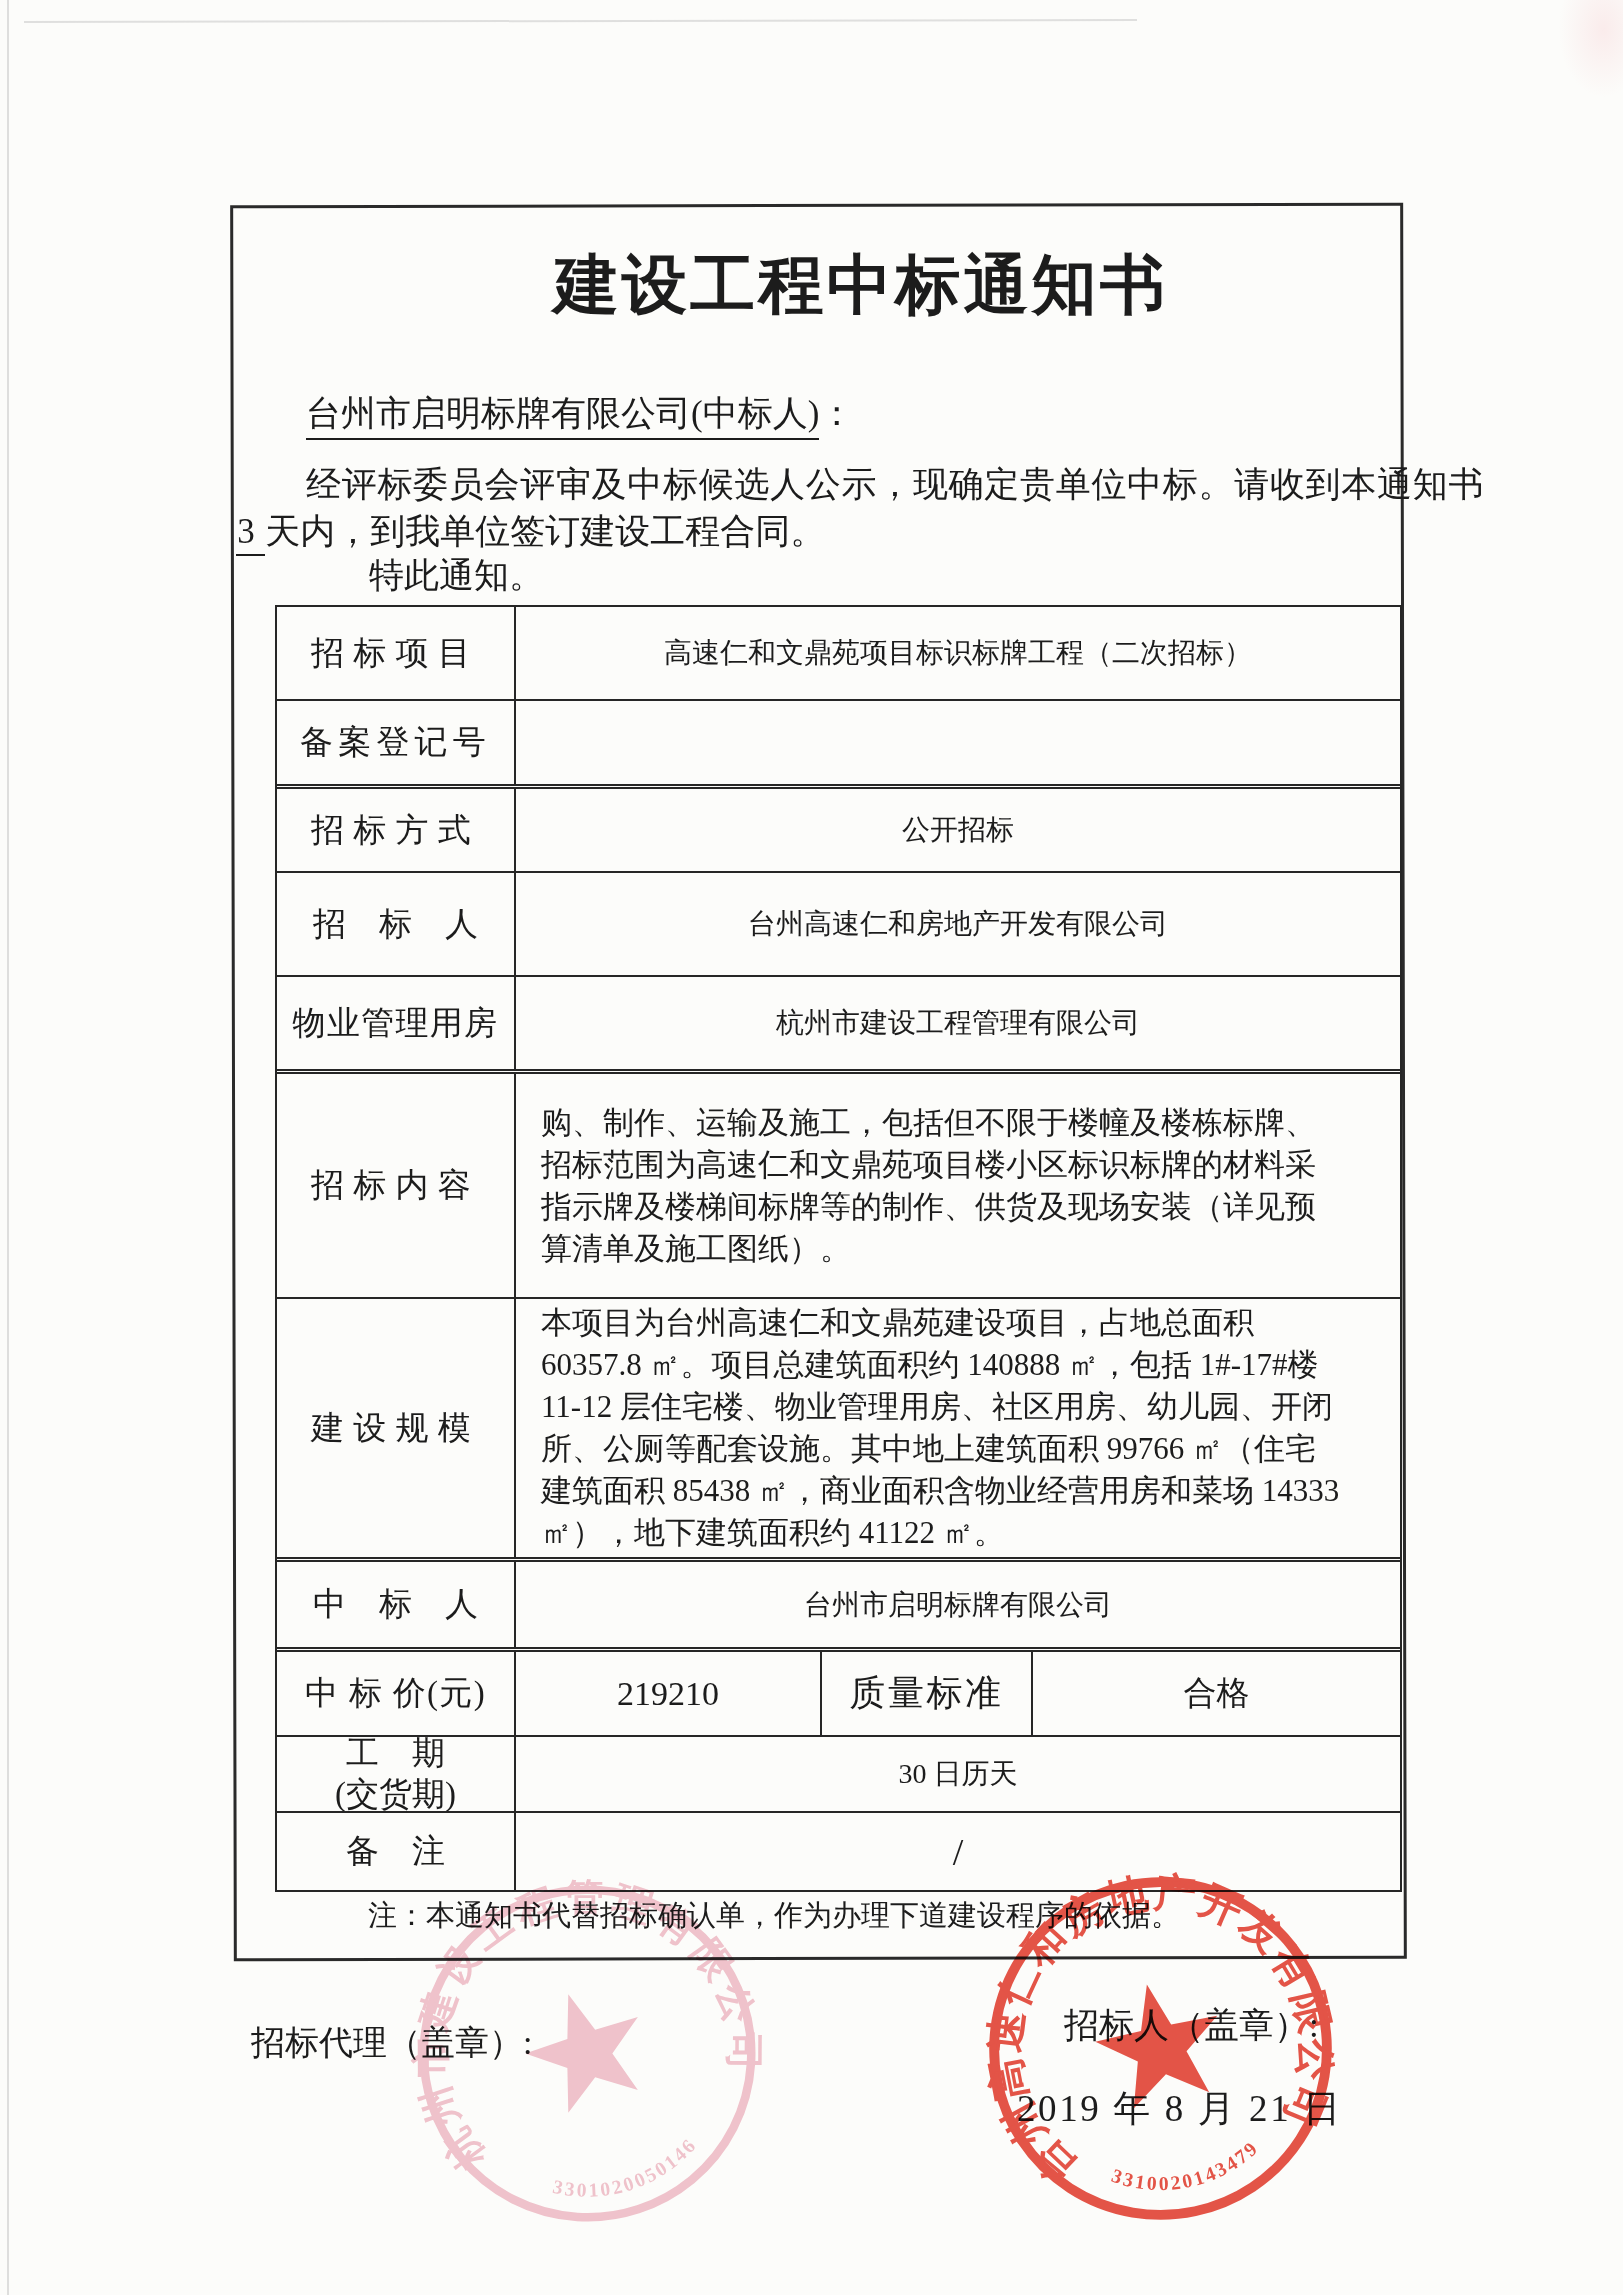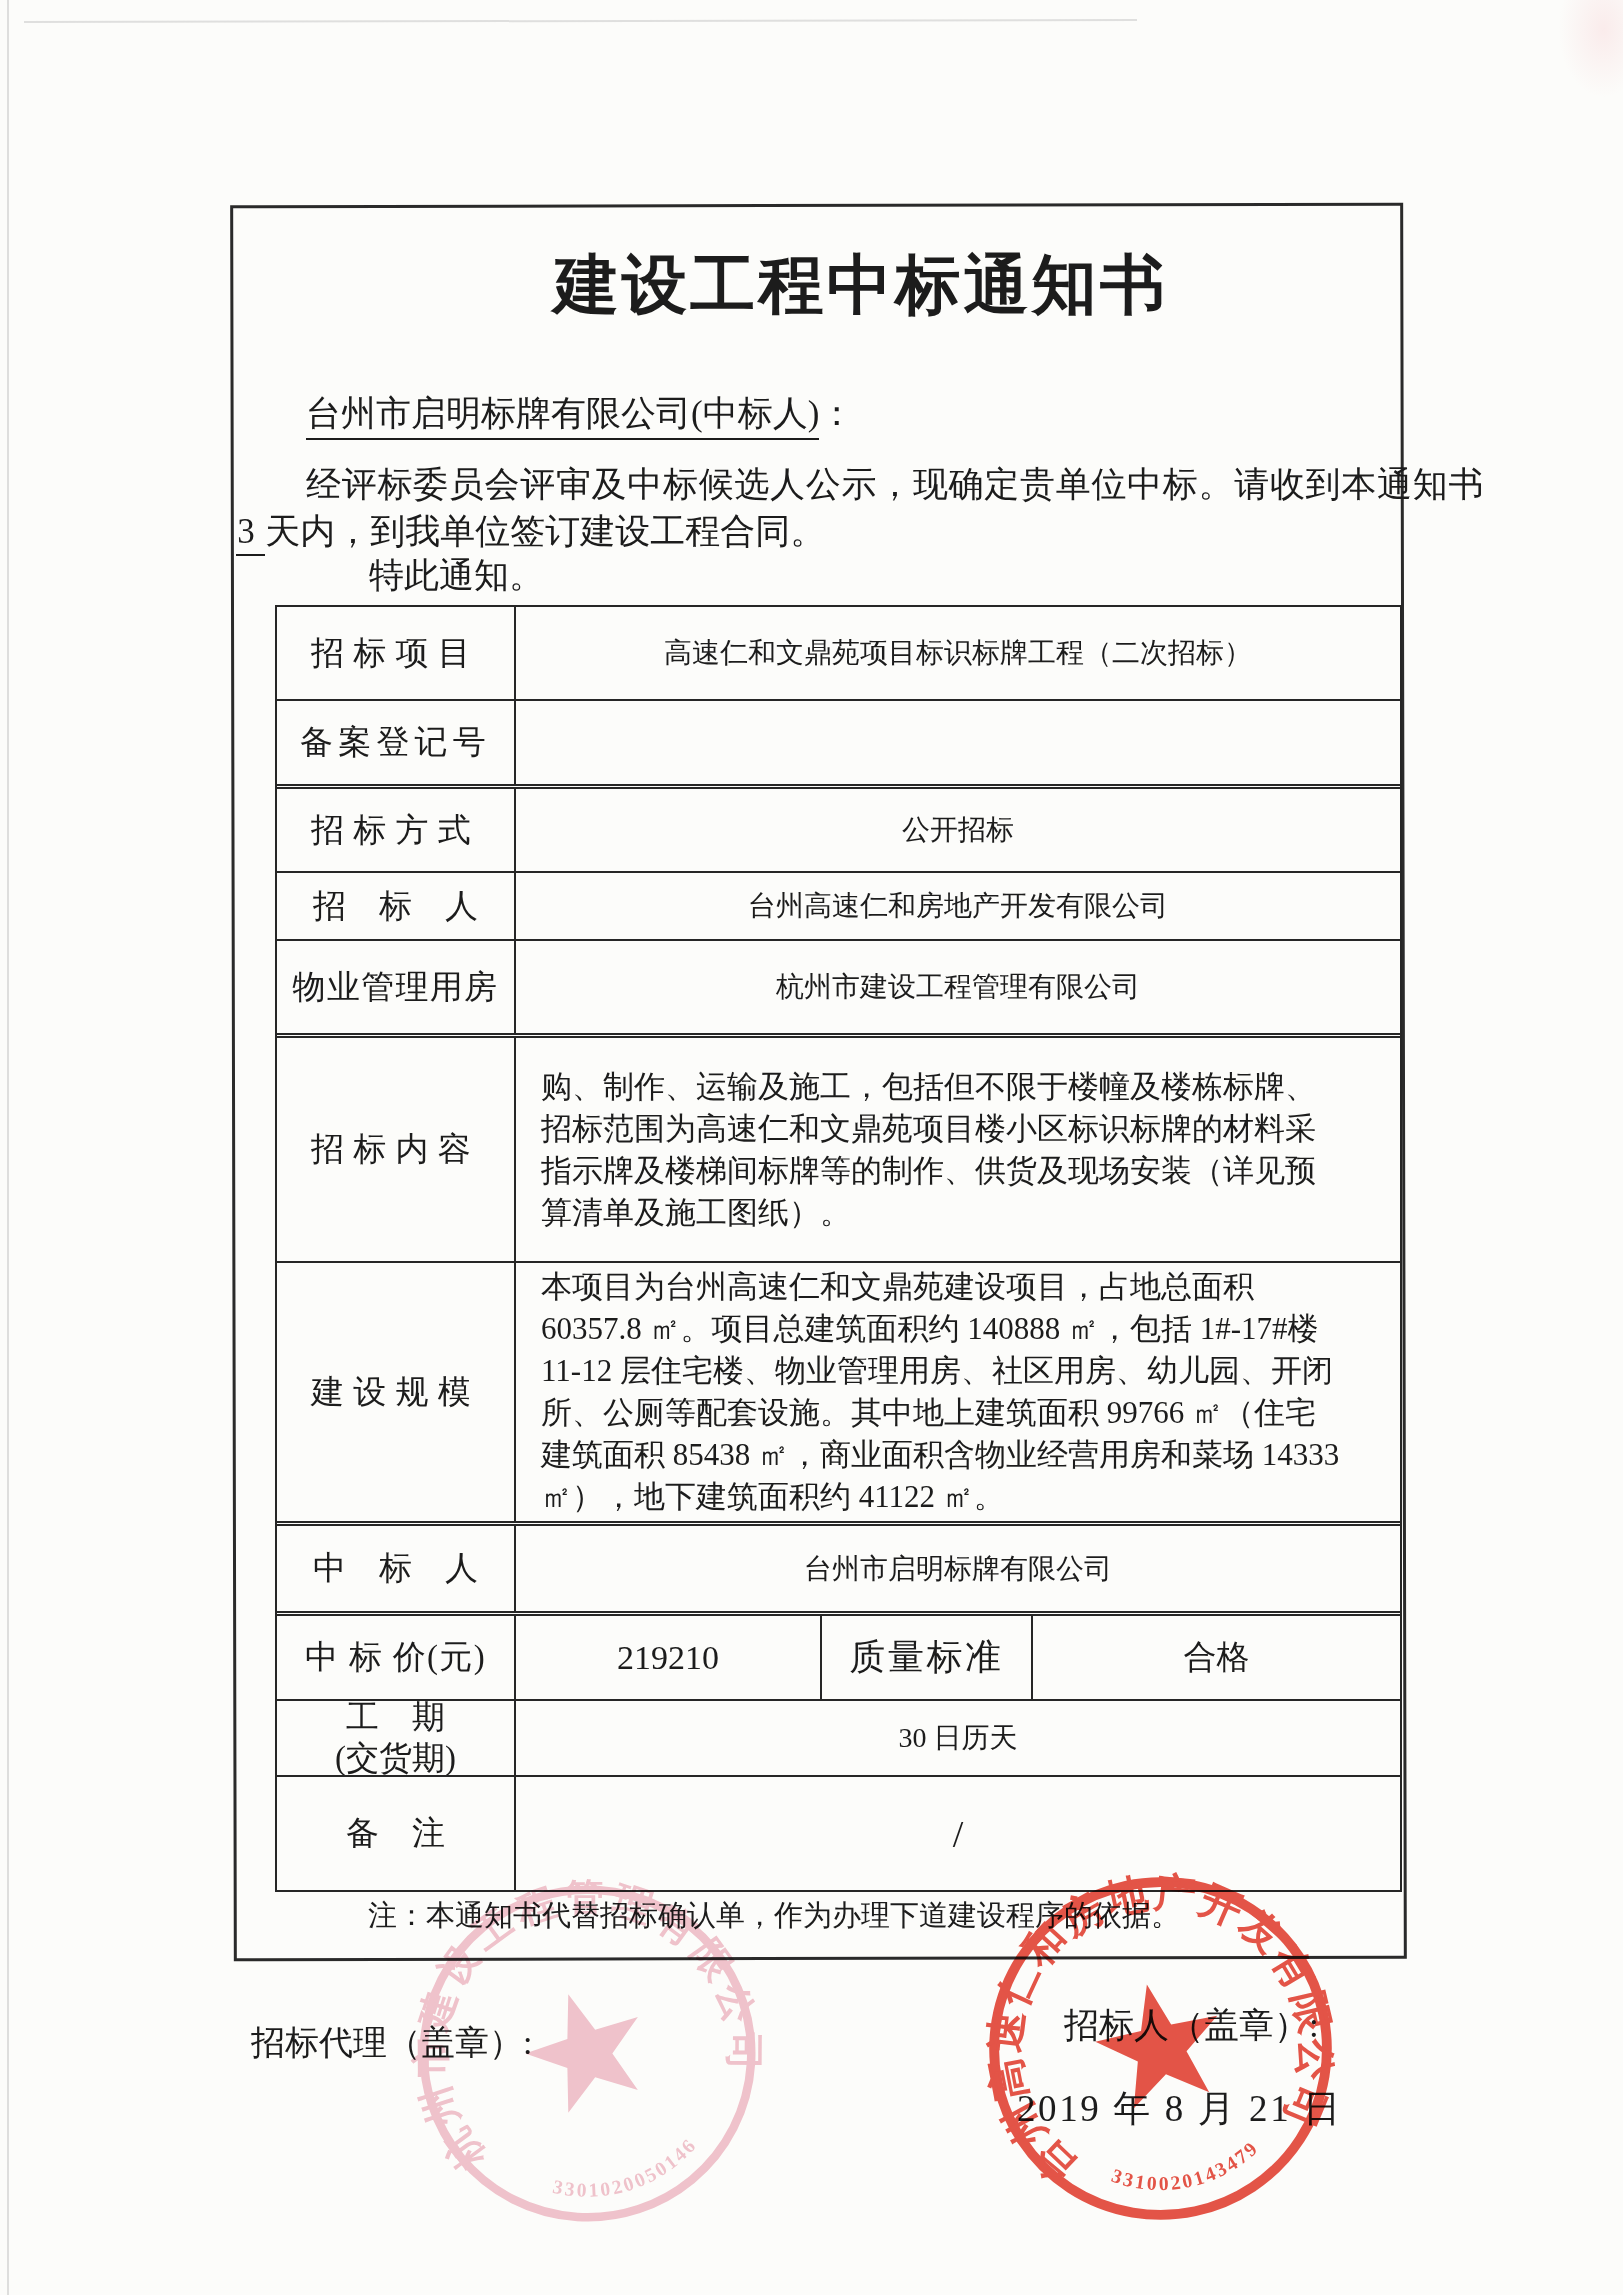--- a/index.html
+++ b/index.html
@@ -84,21 +84,21 @@
 
     <div class="trow" style="height:85px">
       <div class="tlabel ls8">备案登记号</div>
     </div>
 
     <div class="trow dbl" style="height:87px">
       <div class="tlabel ls14">招标方式</div>
       <div class="tvalue">公开招标</div>
     </div>
 
-    <div class="trow" style="height:68px">
+    <div class="trow" style="height:104px">
       <div class="tlabel">招　标　人</div>
       <div class="tvalue">台州高速仁和房地产开发有限公司</div>
     </div>
 
     <div class="trow" style="height:94px">
       <div class="tlabel ls2">物业管理用房</div>
       <div class="tvalue">杭州市建设工程管理有限公司</div>
     </div>
 
     <div class="trow dbl" style="height:228px">

